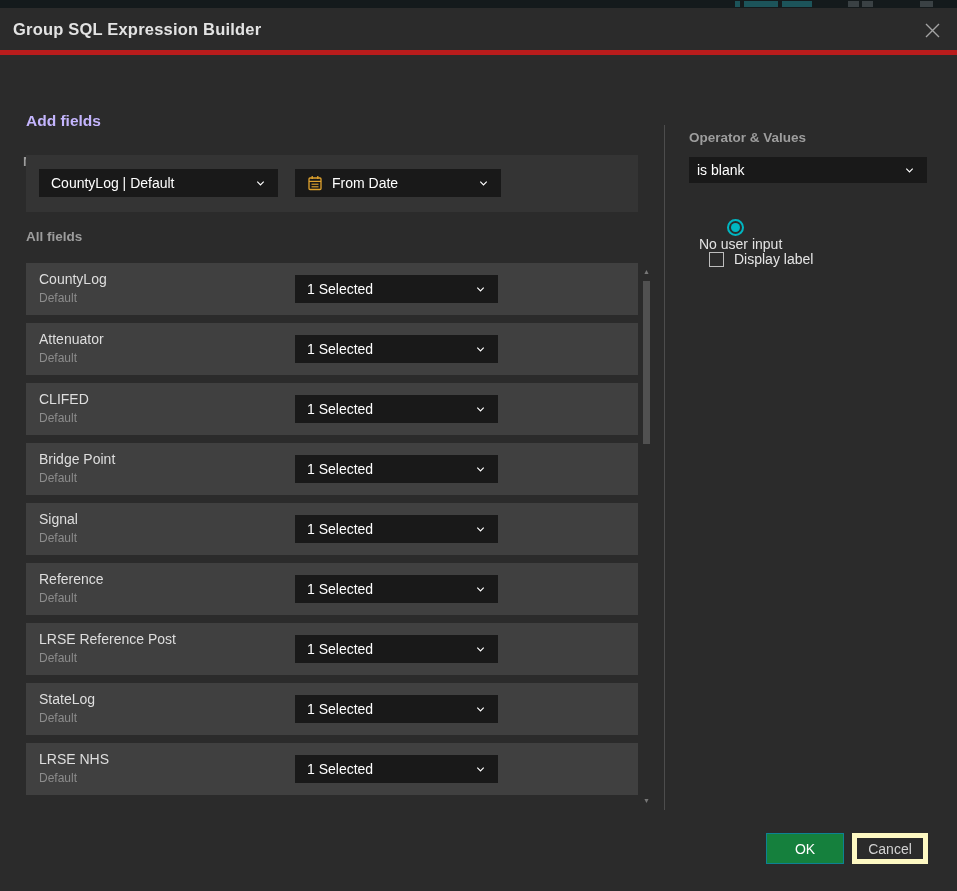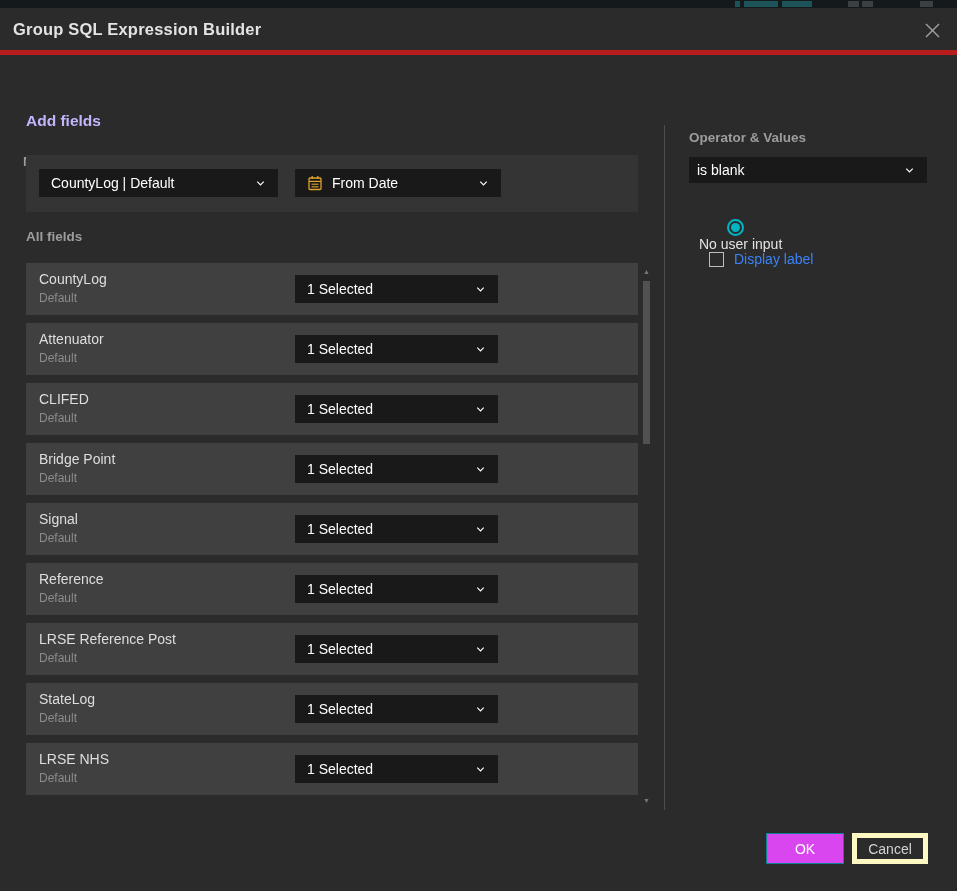--- a/index.html
+++ b/index.html
@@ -72,28 +72,28 @@
   .radio {
     width:17px; height:17px; border-radius:50%;
     border:2px solid #00b6c1; background:#2b2b2b;
     display:flex; align-items:center; justify-content:center;
   }
   .radio .dot { width:9px; height:9px; border-radius:50%; background:#00b6c1; }
   .radio-row .rlabel { margin-left:10px; font-size:14px; color:#e3e3e3; }
 
   .check-row { position:absolute; left:709px; top:243px; display:flex; align-items:center; cursor:pointer; }
   .checkbox { width:15px; height:15px; border:1px solid #bdbdbd; background:transparent; }
-  .check-row .clabel { margin-left:10px; font-size:14px; color:#3b82f6; }
+  .check-row .clabel { margin-left:10px; font-size:14px; color:#e5e5e5; }
 
   .btn {
     position:absolute; top:825px; height:31px; font-size:14px;
     display:flex; align-items:center; justify-content:center; cursor:pointer;
     font-family:"Liberation Sans", sans-serif;
   }
-  .btn-ok { left:766px; width:78px; background:#d946ef; color:#ffffff; border:1px solid #0d8293; }
+  .btn-ok { left:766px; width:78px; background:#15803d; color:#ffffff; border:1px solid #0d8293; }
   .btn-cancel { left:852px; width:76px; background:transparent; color:#d2d2d2; border:5px solid #fef9c3; }
 </style>
 </head>
 <body>
 
 <div class="screen">
 
   <div class="bg-strip">
     <div class="b" style="left:735px;width:5px;background:#1c545a;"></div>
     <div class="b" style="left:744px;width:34px;background:#1c545a;"></div>

